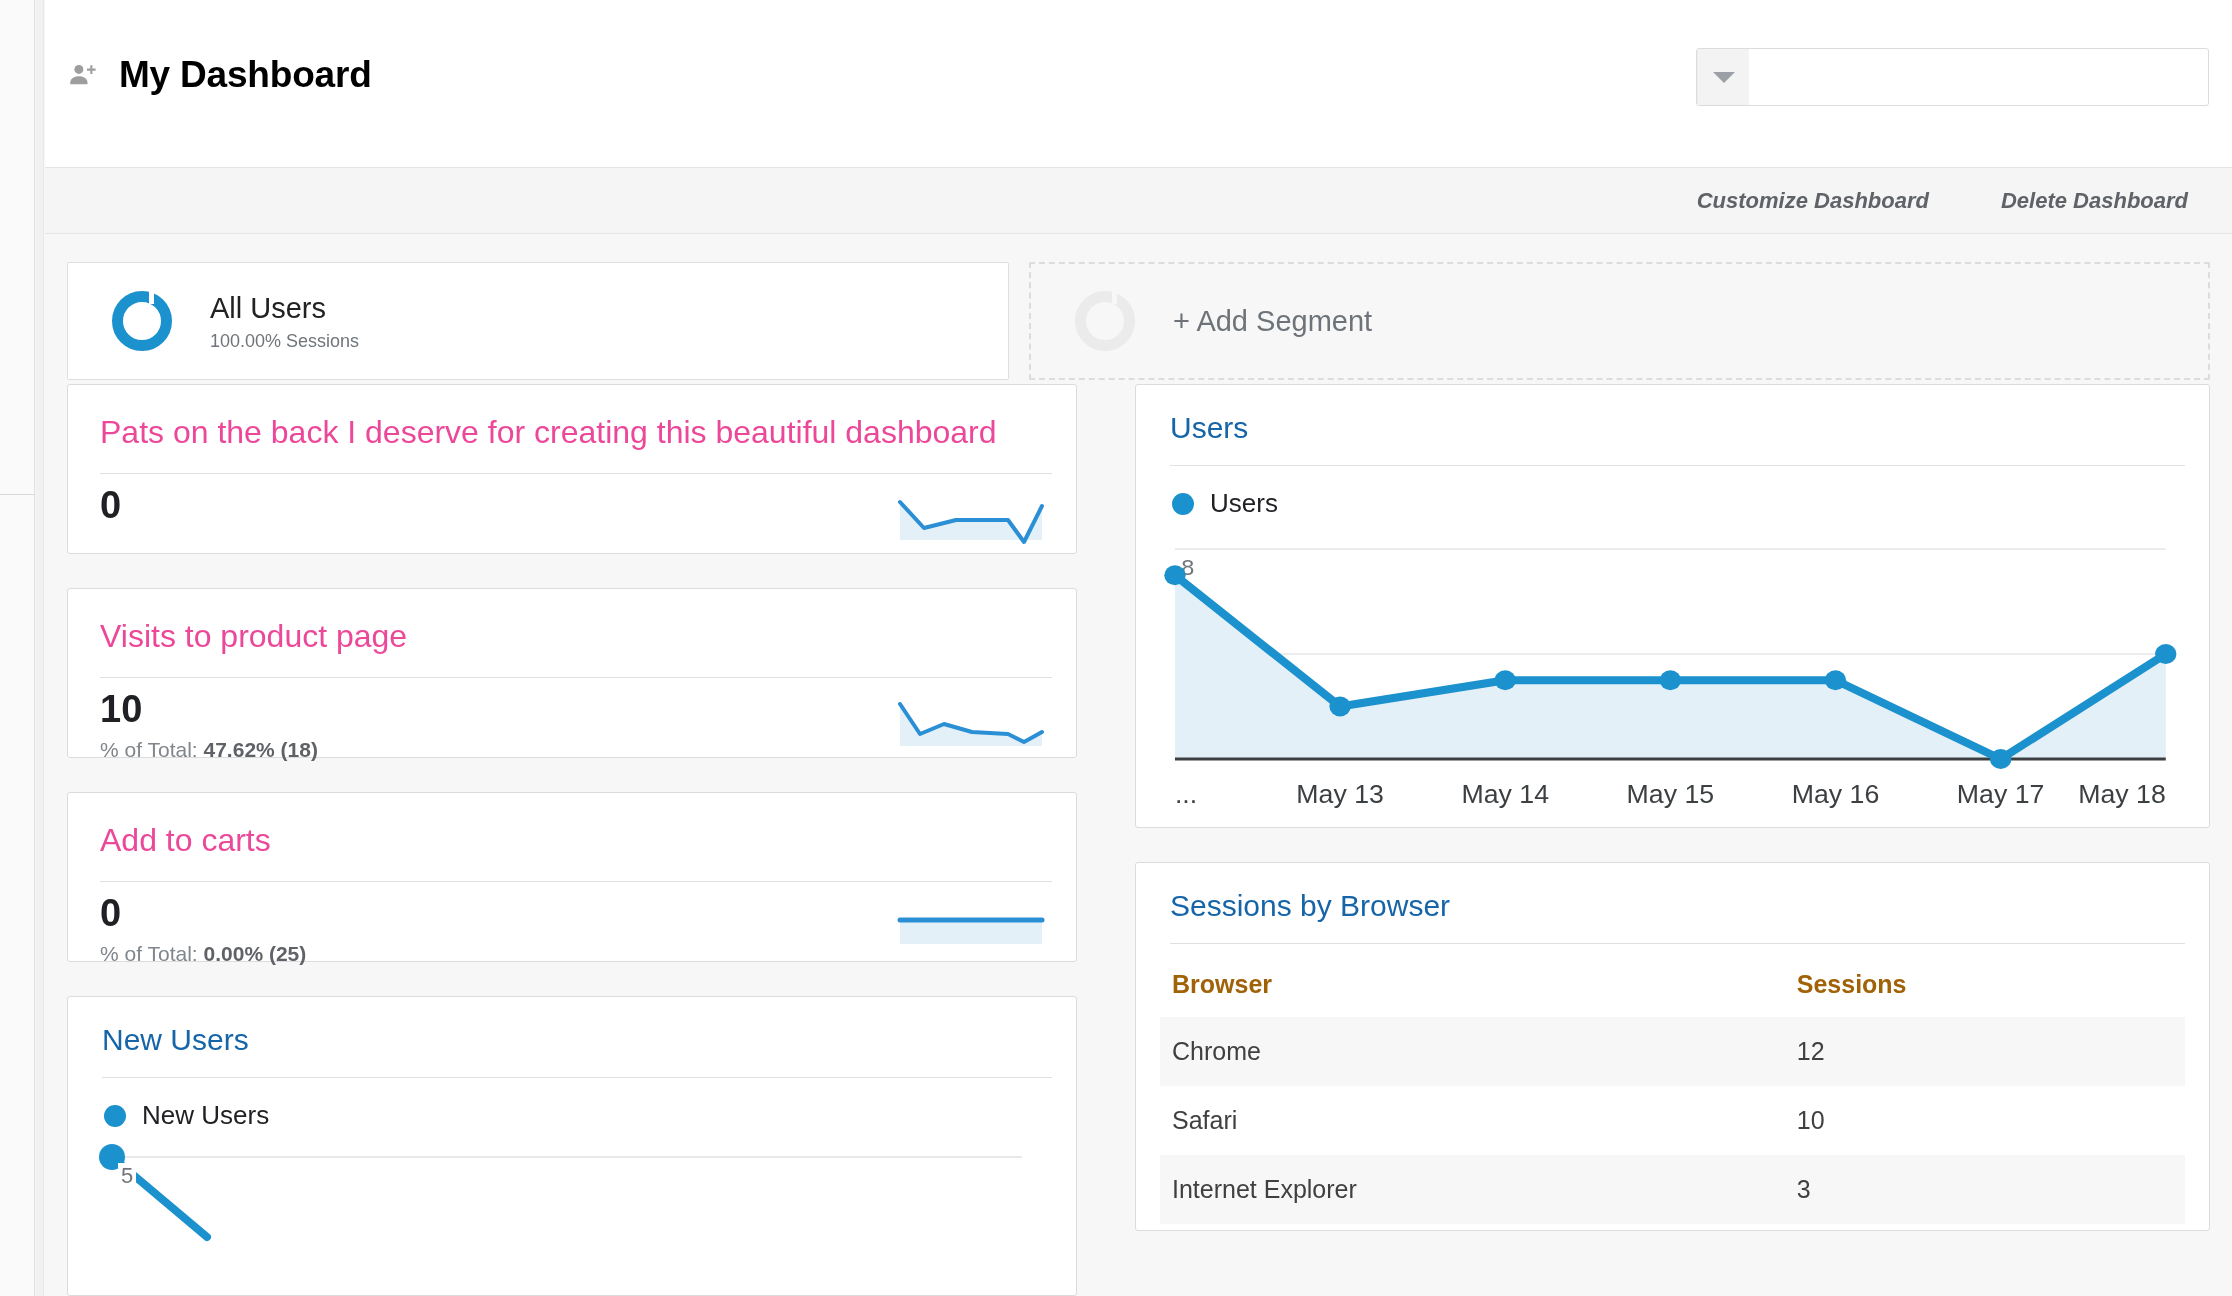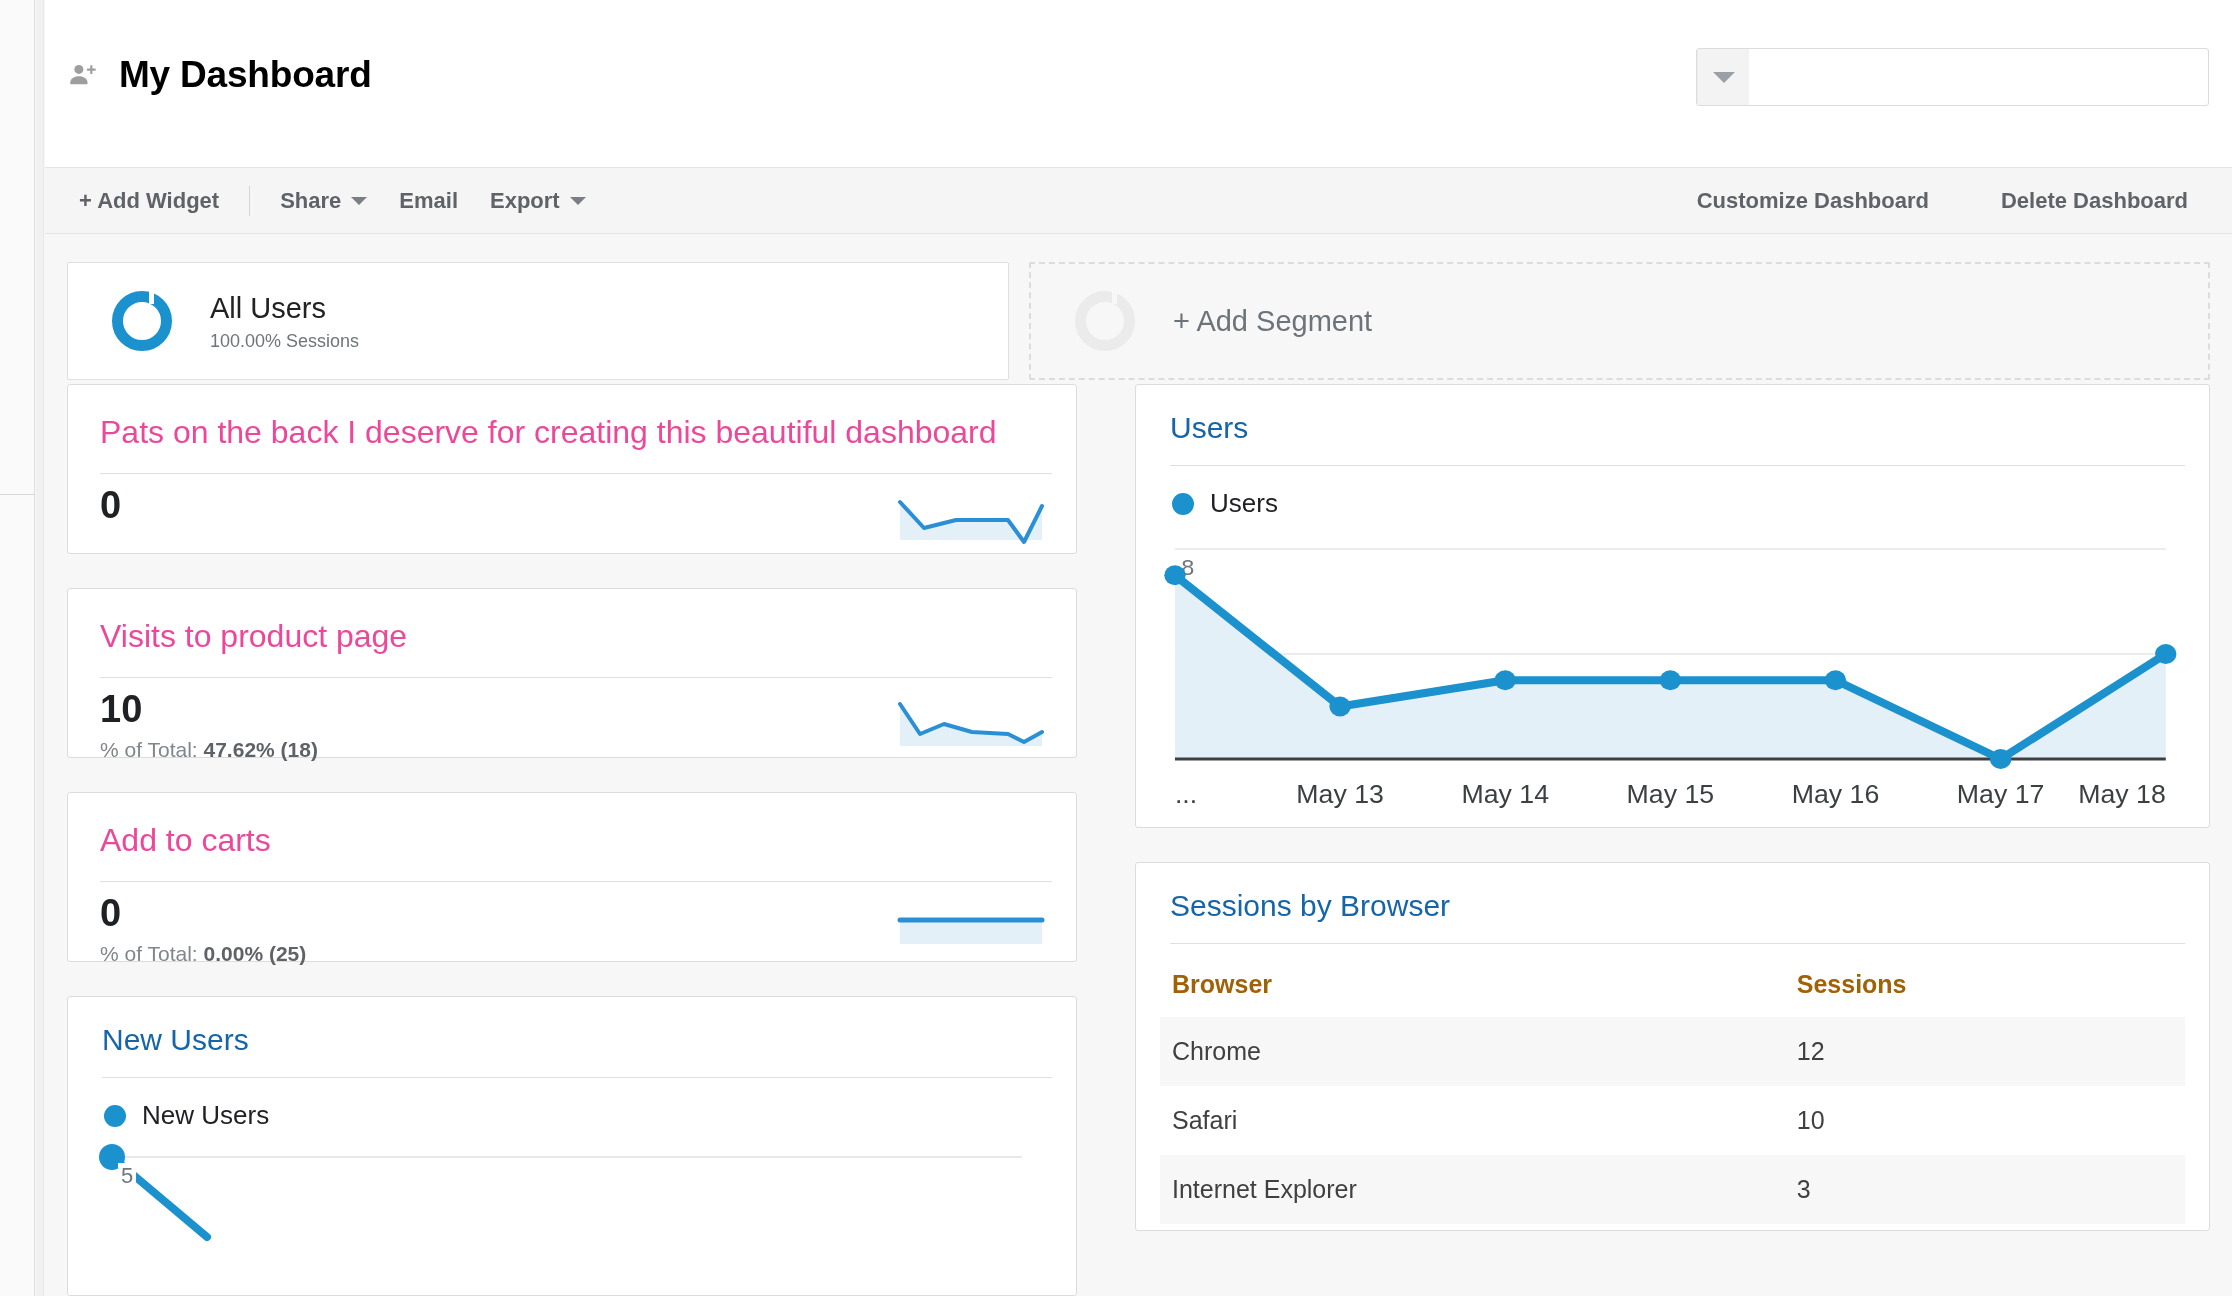--- a/index.html
+++ b/index.html
@@ -86,21 +86,21 @@
   .toolbar {
     position: relative; height: 66px;
     background: #f5f5f5; border-bottom: 1px solid #e4e4e4;
   }
   .toolbar-left {
     position: absolute; left: 18px; top: 0; height: 66px;
     display: flex; align-items: center;
   }
   .toolbar-right {
     position: absolute; right: 28px; top: 0; height: 66px;
-    display: flex; align-items: center; gap: 40px;
+    display: flex; align-items: center; gap: 40px; font-style: italic;
   }
   .tb-item {
     font-size: 22px; font-weight: bold; color: #5f6368;
     padding: 0 16px; cursor: pointer; white-space: nowrap;
     display: flex; align-items: center; gap: 10px;
   }
   .tb-divider {
     width: 1px; height: 30px; background: #d6d6d6; margin: 0 14px;
   }
   .caret-sm {
@@ -231,37 +231,20 @@
 
         <div class="date-picker">
           <span class="date-picker-arrow">
             <span class="caret-lg"></span>
           </span>
         </div>
       </div>
     </div>
 
     <div class="toolbar">
-      <div class="toolbar-left">
-        <div class="tb-item">
-          <span>+ Add Widget</span>
-        </div>
-        <div class="tb-divider"></div>
-        <div class="tb-item">
-          <span>Share</span>
-          <span class="caret-sm"></span>
-        </div>
-        <div class="tb-item">
-          <span>Email</span>
-        </div>
-        <div class="tb-item">
-          <span>Export</span>
-          <span class="caret-sm"></span>
-        </div>
-      </div>
       <div class="toolbar-right">
         <div class="tb-item">
           <span>Customize Dashboard</span>
         </div>
         <div class="tb-item">
           <span>Delete Dashboard</span>
         </div>
       </div>
     </div>
 

